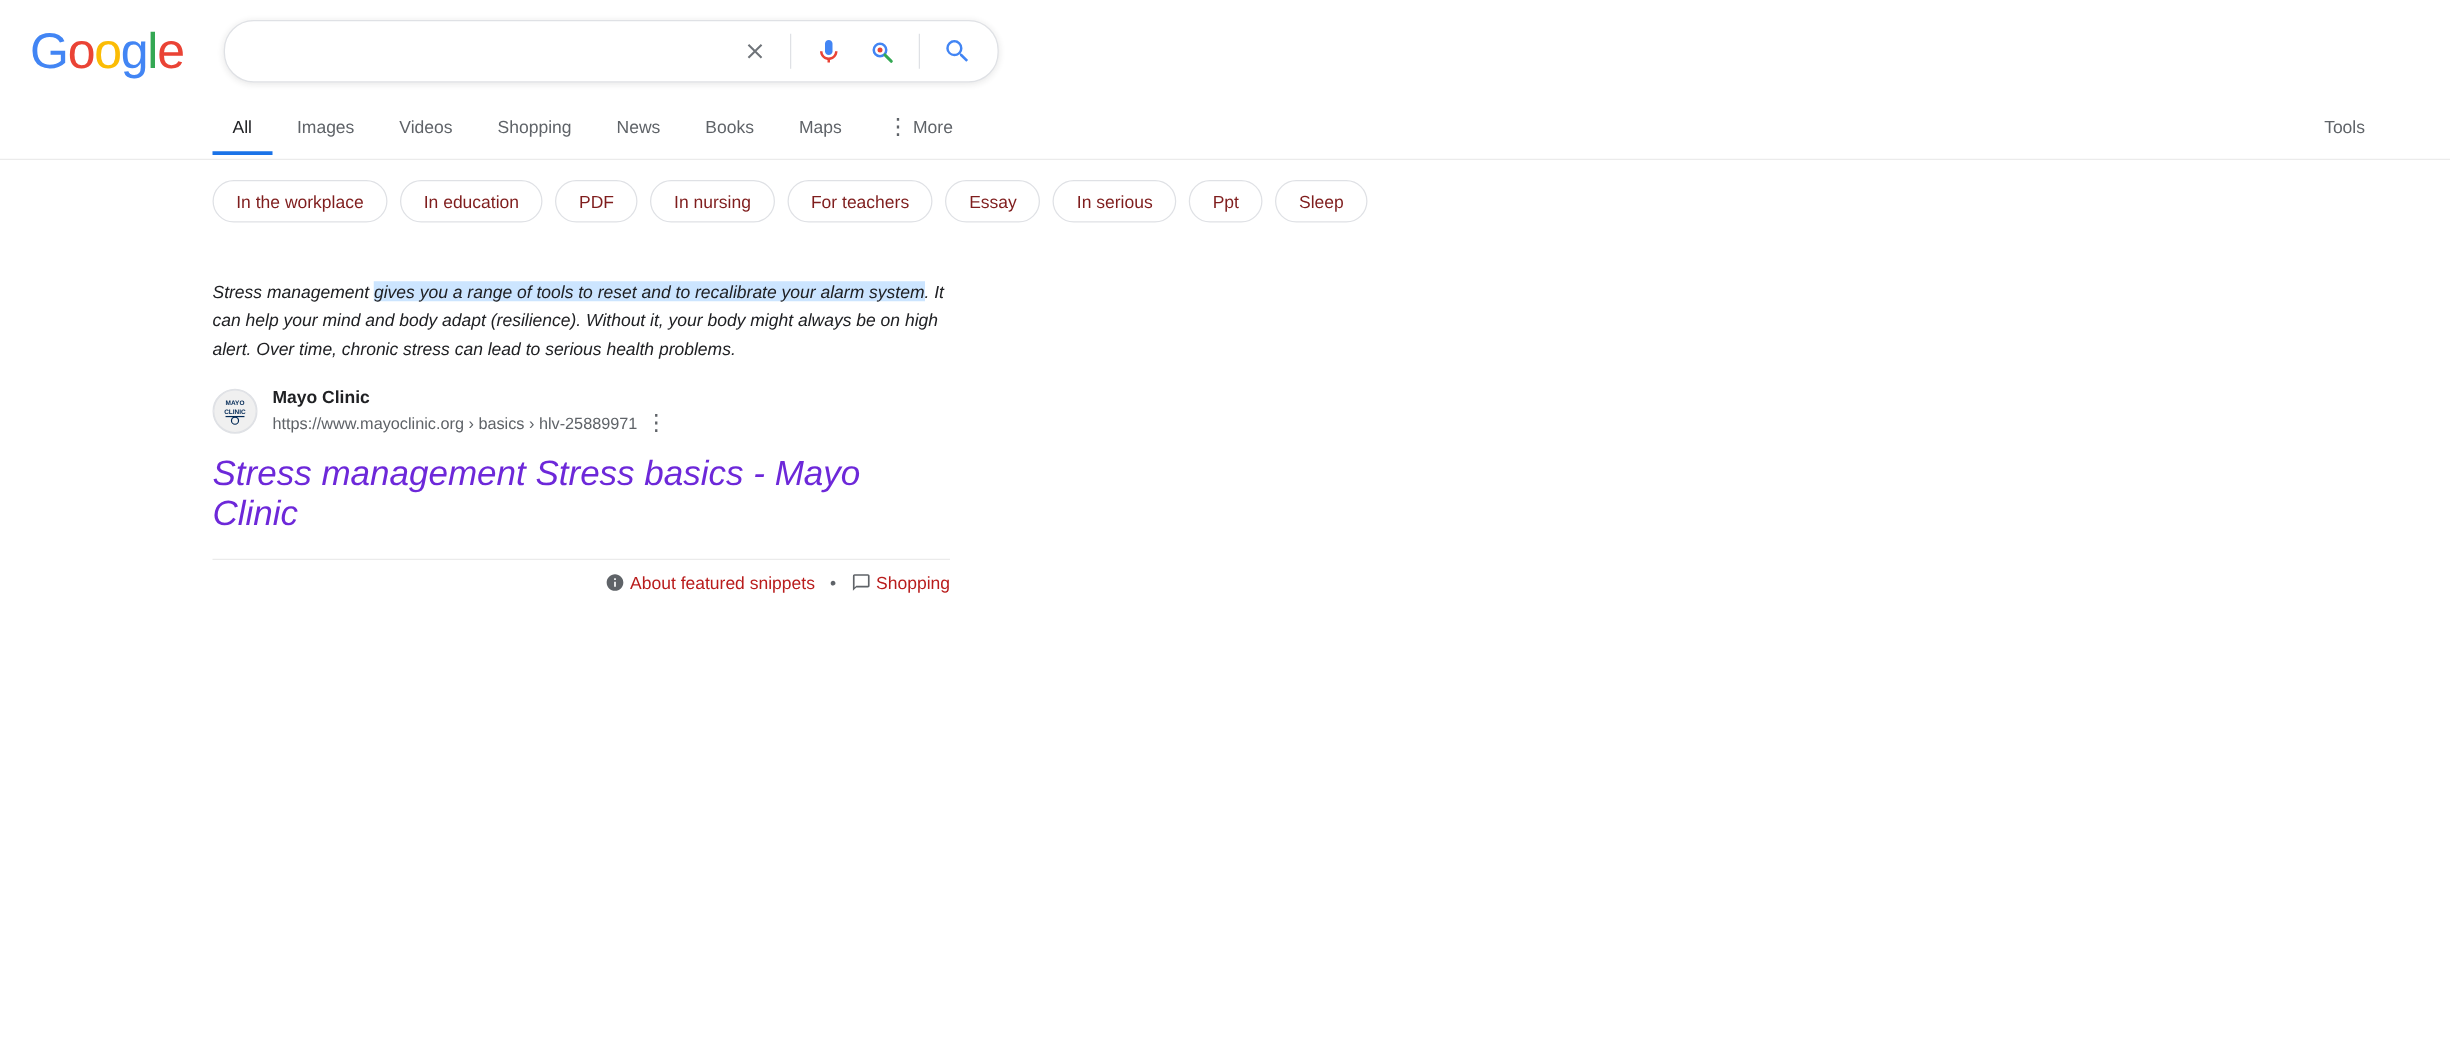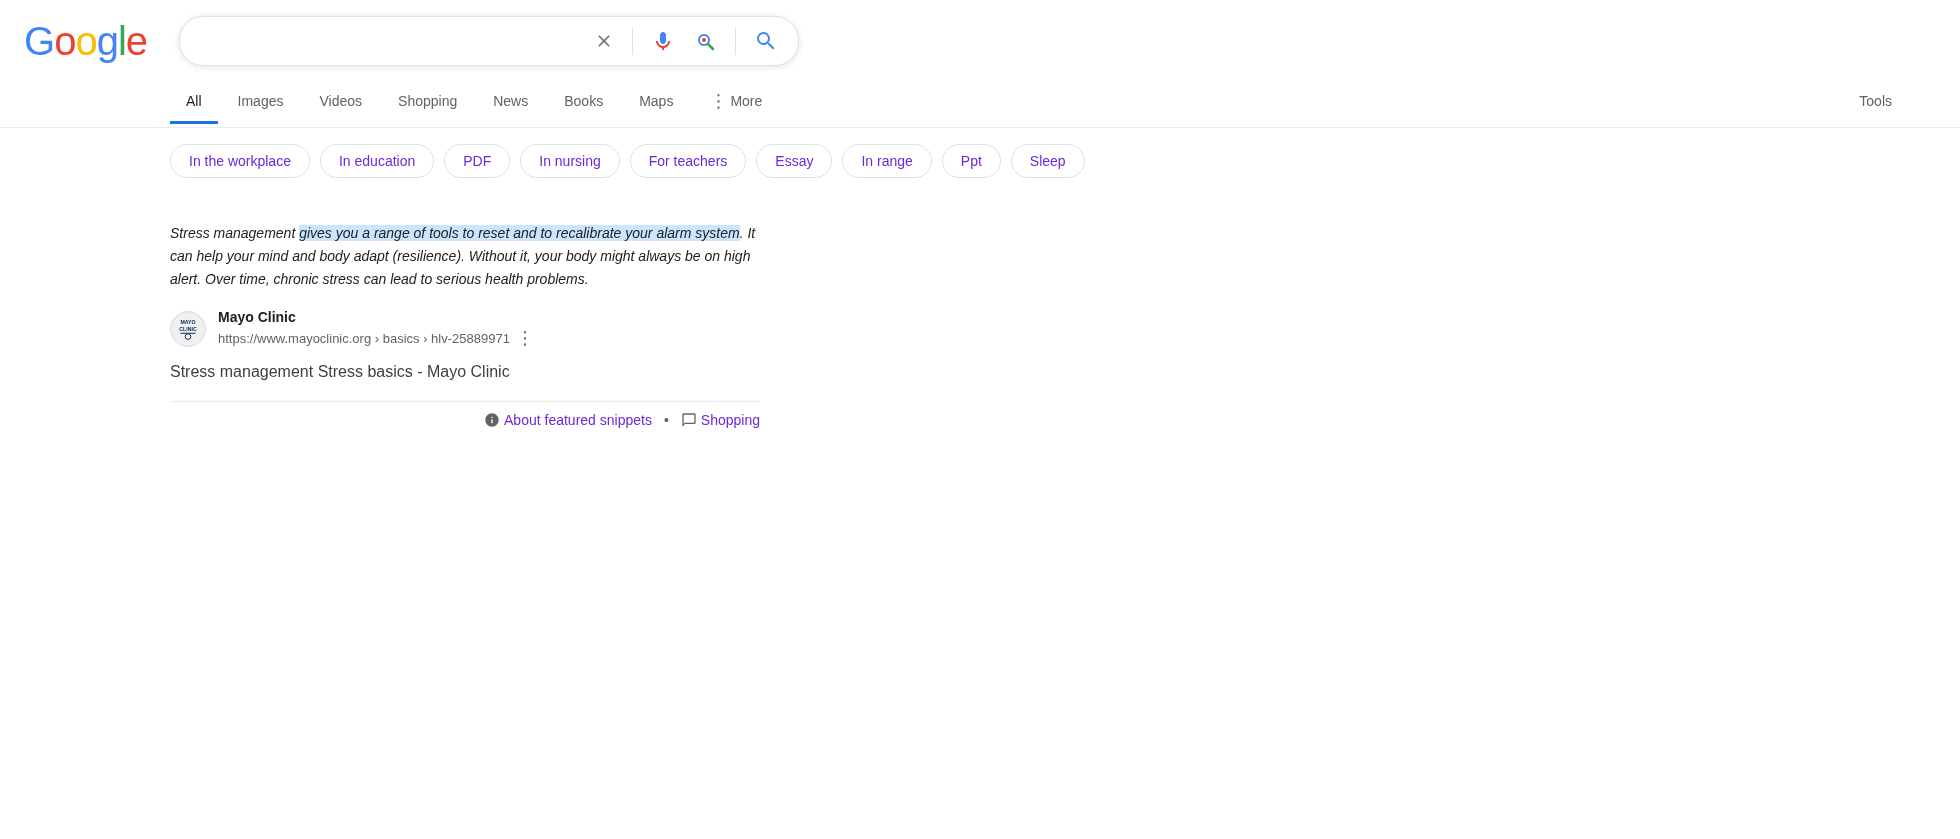--- a/index.html
+++ b/index.html
@@ -99,21 +99,21 @@
       align-items: center;
       padding: 16px 0 16px 170px;
       gap: 10px;
       flex-wrap: wrap;
     }
     .chip {
       border: 1px solid #dfe1e5;
       border-radius: 20px;
       padding: 8px 18px;
       font-size: 14px;
-      color: #6d28d9;
+      color: #7f1d1d;
       cursor: pointer;
       white-space: nowrap;
       background: #fff;
     }
 
     
     .main-content {
       padding: 8px 0 0 170px;
       max-width: 760px;
     }
@@ -156,24 +156,25 @@
     }
     .source-details { display: flex; flex-direction: column; gap: 2px; }
     .source-name { font-size: 14px; color: #202124; font-weight: 700; }
     .source-url { font-size: 13px; color: #5f6368; display: flex; align-items: center; gap: 6px; }
     .source-kebab { color: #5f6368; font-size: 18px; cursor: pointer; }
 
     
     .result-link {
       display: block;
       margin-top: 14px;
-      font-size: 16px;
-      color: #404040;
+      font-size: 28px;
+      color: #6d28d9;
       text-decoration: none;
       max-width: 680px;
+      font-style: italic;
     }
 
     
     .separator {
       border: none;
       border-top: 1px solid #ebebeb;
       margin: 20px 0 0 0;
       max-width: 680px;
     }
 
@@ -182,21 +183,21 @@
       display: flex;
       justify-content: flex-end;
       align-items: center;
       gap: 8px;
       max-width: 680px;
       padding: 10px 0;
       font-size: 14px;
       color: #5f6368;
     }
     .snippet-footer a {
-      color: #6d28d9;
+      color: #b91c1c;
       text-decoration: none;
       display: flex;
       align-items: center;
       gap: 4px;
     }
     .dot-sep { margin: 0 4px; }
   </style>
 </head>
 <body>
 
@@ -261,21 +262,21 @@
   <a class="nav-tab nav-tab-tools" href="#">Tools</a>
 </nav>
 
 <div class="chips-row">
   <button class="chip">In the workplace</button>
   <button class="chip">In education</button>
   <button class="chip">PDF</button>
   <button class="chip">In nursing</button>
   <button class="chip">For teachers</button>
   <button class="chip">Essay</button>
-  <button class="chip">In range</button>
+  <button class="chip">In serious</button>
   <button class="chip">Ppt</button>
   <button class="chip">Sleep</button>
 </div>
 
 <div class="main-content">
   <div class="featured-snippet">
     <p class="snippet-text">
       <span>Stress management </span><span class="snippet-highlight">gives you a range of tools to reset and to recalibrate your alarm system</span><span>. It can help your mind and body adapt (resilience). Without it, your body might always be on high alert. Over time, chronic stress can lead to serious health problems.</span>
     </p>
 

